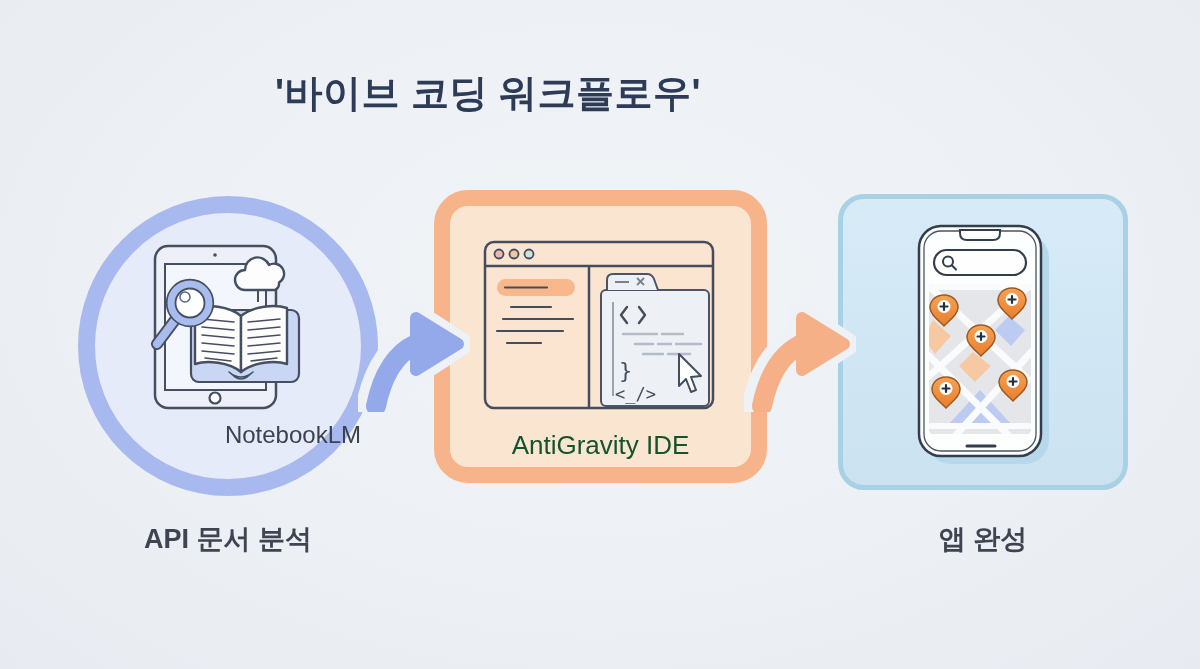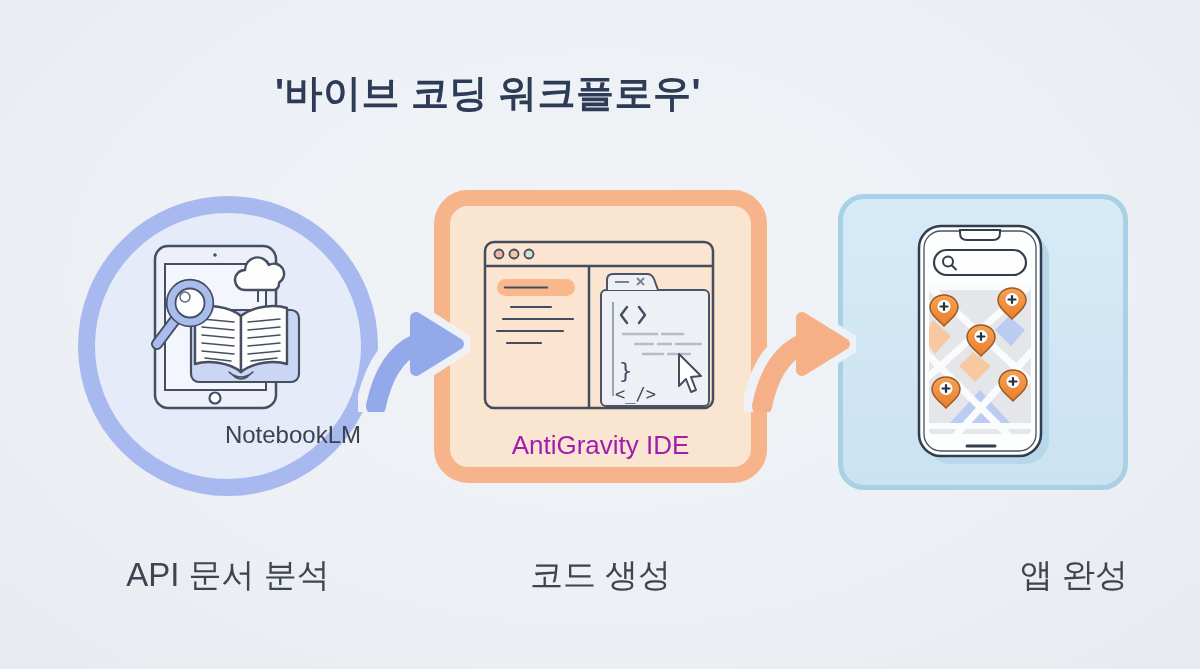--- a/index.html
+++ b/index.html
@@ -23,41 +23,41 @@
     font-size:24px;color:#3a4252;
   }
   
   .stage-box2{
     position:absolute;left:434px;top:190px;width:301px;height:261px;
     border:16px solid #f7b38a;border-radius:34px;background:#fae5d1;
   }
   .window-art{position:absolute;left:33px;top:34px;}
   .tool-name-2{
     position:absolute;top:224px;left:0;width:301px;text-align:center;
-    font-size:26px;color:#a21caf;
+    font-size:26px;color:#14532d;
   }
   
   .stage-box3{
     position:absolute;left:838px;top:194px;width:280px;height:286px;
     border:5px solid #a8d1e6;border-radius:26px;
     background:linear-gradient(180deg,#d7ebf7 0%,#cbe2f1 100%);
   }
   .phone-art{position:absolute;left:74px;top:25px;}
   
   .arrow{position:absolute;width:112px;height:136px;}
   .arrow-1{left:358px;top:276px;}
   .arrow-2{left:744px;top:276px;}
   
   .step-label{
     position:absolute;top:521px;text-align:center;
-    font-size:33px;font-weight:400;color:#3e4450;margin-top:32px;
+    font-size:27px;font-weight:700;color:#3e4450;
   }
   .step-1{left:78px;width:300px;}
   .step-2{left:434px;width:333px;}
-  .step-3{left:838px;width:290px;text-align:right;}
+  .step-3{left:838px;width:290px;}
 </style>
 </head>
 <body>
 
 <div class="canvas">
 
   <div class="title">'바이브 코딩 워크플로우'</div>
 
   <div class="stage-circle">
     <svg class="circle-art" width="164" height="176" viewBox="0 0 164 176">
@@ -241,16 +241,15 @@
   </svg>
 
   <svg class="arrow arrow-2" viewBox="0 0 112 136">
     <path d="M 18 130 Q 28 82 58 68" fill="none" stroke="#eef1f5" stroke-width="40" stroke-linecap="round"></path>
     <polygon points="54,34 106,68 54,102" fill="#eef1f5" stroke="#eef1f5" stroke-width="20" stroke-linejoin="round"></polygon>
     <path d="M 18 130 Q 28 82 58 68" fill="none" stroke="#f6b088" stroke-width="20" stroke-linecap="round"></path>
     <polygon points="58,42 100,68 58,94" fill="#f6b088" stroke="#f6b088" stroke-width="12" stroke-linejoin="round"></polygon>
   </svg>
 
   <div class="step-label step-1">API 문서 분석</div>
-  <div class="step-label step-2">코드 생성</div>
   <div class="step-label step-3">앱 완성</div>
 
 </div>
 
 </body></html>

